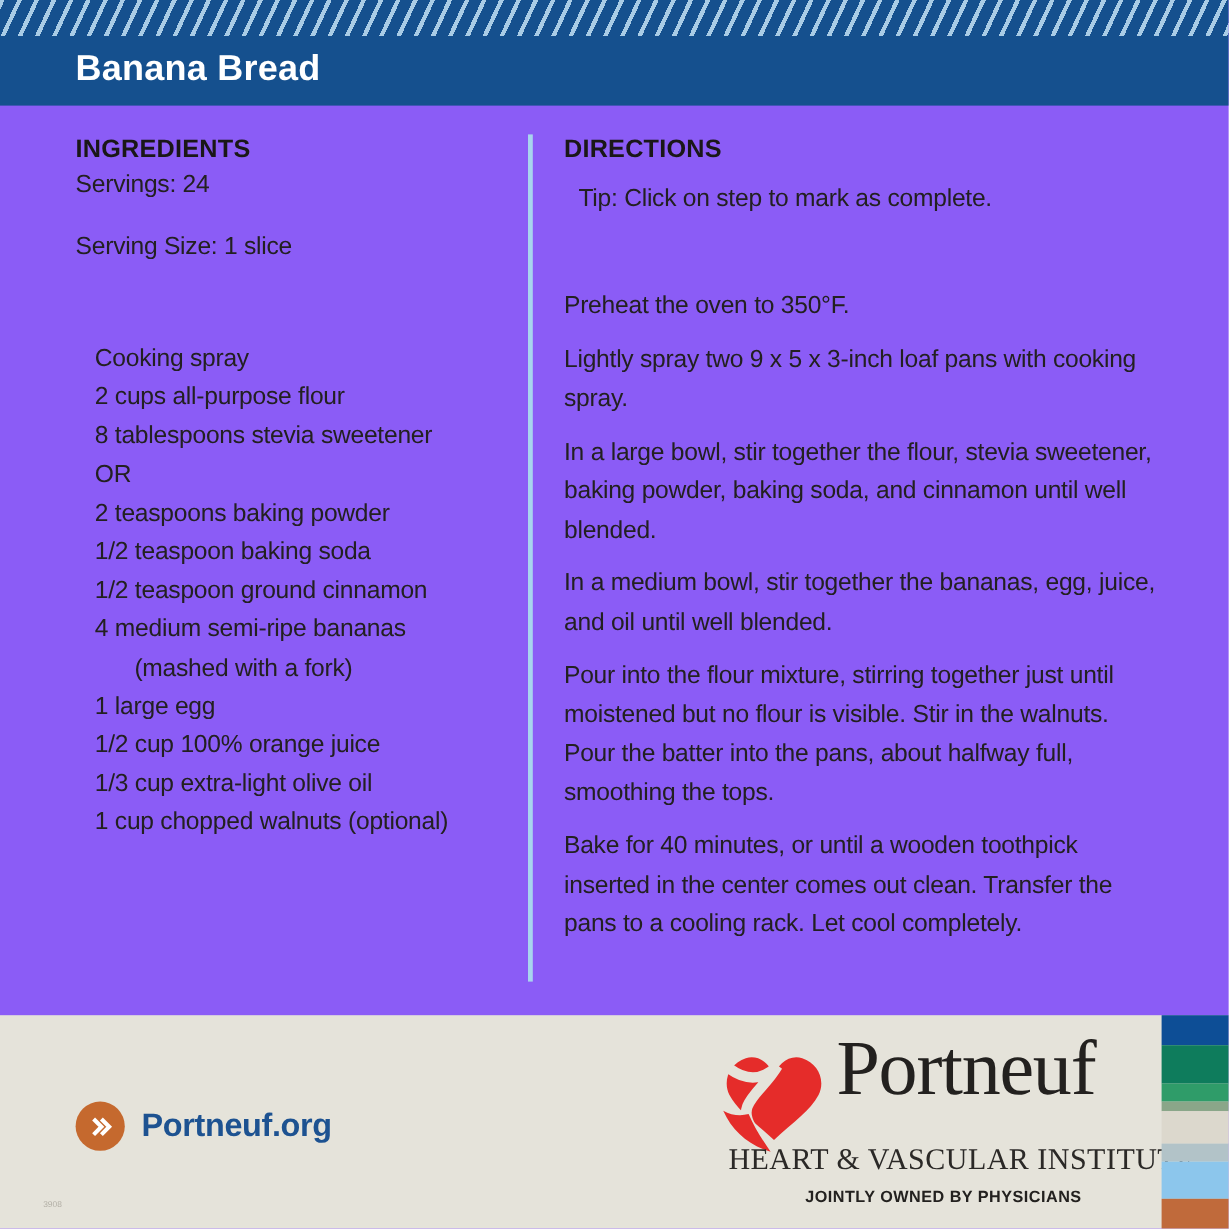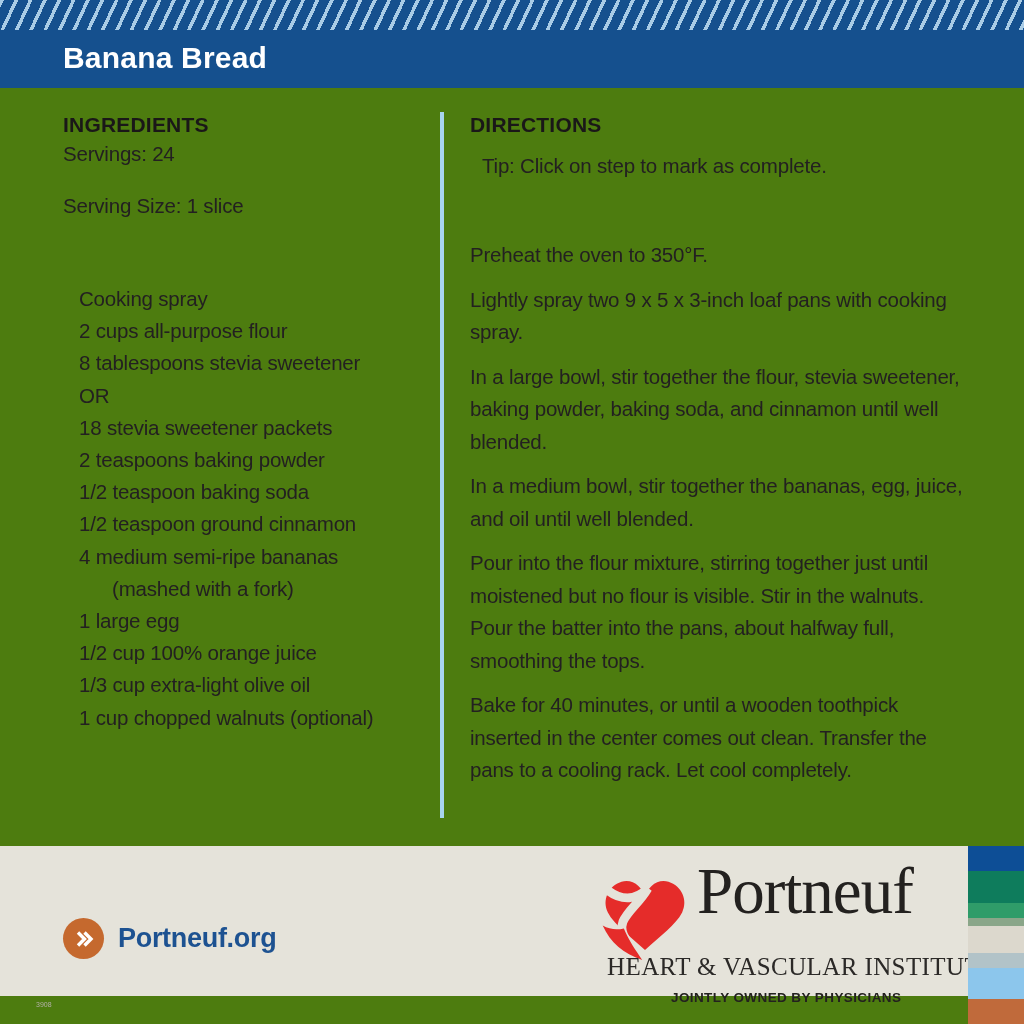--- a/index.html
+++ b/index.html
@@ -1,16 +1,16 @@
 <!DOCTYPE html>
 <html><head>
 <meta charset="utf-8">
 <style>
   html,body{margin:0;padding:0;background:#fff;}
-  .card{position:relative;width:1024px;height:1024px;background:#4d7c0f;overflow:hidden;
+  .card{position:relative;width:1024px;height:1024px;background:#8b5cf6;overflow:hidden;
         font-family:"Liberation Sans",sans-serif;color:#232021;}
 
   
   .stripes{position:absolute;left:0;top:0;width:1024px;height:30px;
     background:repeating-linear-gradient(115deg,#a9cce6 0px,#a9cce6 3.5px,#15508e 3.5px,#15508e 13px);}
   .titlebar{position:absolute;left:0;top:30px;width:1024px;height:58px;background:#15508e;}
   .titlebar h1{margin:0;padding:0 0 0 63px;font-size:30px;line-height:56px;font-weight:bold;
     color:#ffffff;letter-spacing:0.2px;}
 
   
@@ -21,21 +21,21 @@
   .subline{margin:0;line-height:32px;display:flex;gap:20px;flex-direction:column;}
   .gap{height:45px;}
   ul.ing{list-style:none;margin:16px;padding:0;}
   ul.ing li{line-height:32.2px;}
   ul.ing li.indent{padding-left:33px;}
   .tip{margin:12px;line-height:32px;}
   .step{margin:0 0 12px 0;line-height:32.5px;cursor:pointer;}
   .divider{position:absolute;left:440px;top:112px;width:4px;height:706px;background:#a8d4ee;}
 
   
-  .footer{position:absolute;left:0;top:846px;width:1024px;height:150px;background:#e5e3da;}
+  .footer{position:absolute;left:0;top:846px;width:1024px;height:178px;background:#e5e3da;}
   .site-link{position:absolute;left:63px;top:72px;display:flex;align-items:center;gap:14px;cursor:pointer;}
   .chev-circle{width:41px;height:41px;border-radius:50%;background:#c5692e;display:flex;
     align-items:center;justify-content:center;flex:0 0 auto;}
   .site-text{font-size:27px;font-weight:bold;color:#1d5291;letter-spacing:-0.3px;}
   .docnum{position:absolute;left:36px;top:155px;font-size:7px;color:#b3b0a6;}
 
   
   .logo{position:absolute;left:595px;top:24px;width:330px;height:145px;}
   .logo-heart{position:absolute;left:3px;top:2px;width:94px;height:94px;}
   .logo-word{position:absolute;left:102px;top:-16px;font-family:"Liberation Serif",serif;
@@ -72,21 +72,20 @@
     <p class="subline">
       <span>Servings: 24</span>
       <span>Serving Size: 1 slice</span>
     </p>
     <div class="gap"></div>
     <ul class="ing">
       <li>Cooking spray</li>
       <li>2 cups all-purpose flour</li>
       <li>8 tablespoons stevia sweetener</li>
       <li>OR</li>
-      <li>18 stevia sweetener packets</li>
       <li>2 teaspoons baking powder</li>
       <li>1/2 teaspoon baking soda</li>
       <li>1/2 teaspoon ground cinnamon</li>
       <li>4 medium semi-ripe bananas</li>
       <li class="indent">(mashed with a fork)</li>
       <li>1 large egg</li>
       <li>1/2 cup 100% orange juice</li>
       <li>1/3 cup extra-light olive oil</li>
       <li>1 cup chopped walnuts (optional)</li>
     </ul>

